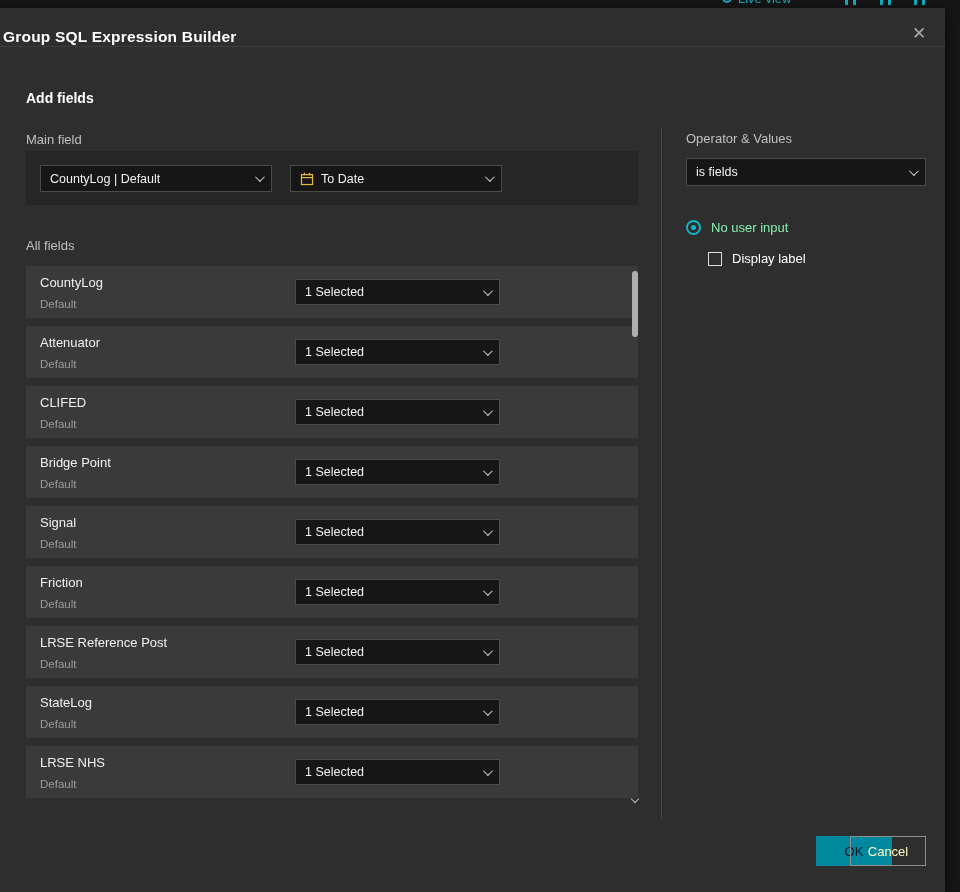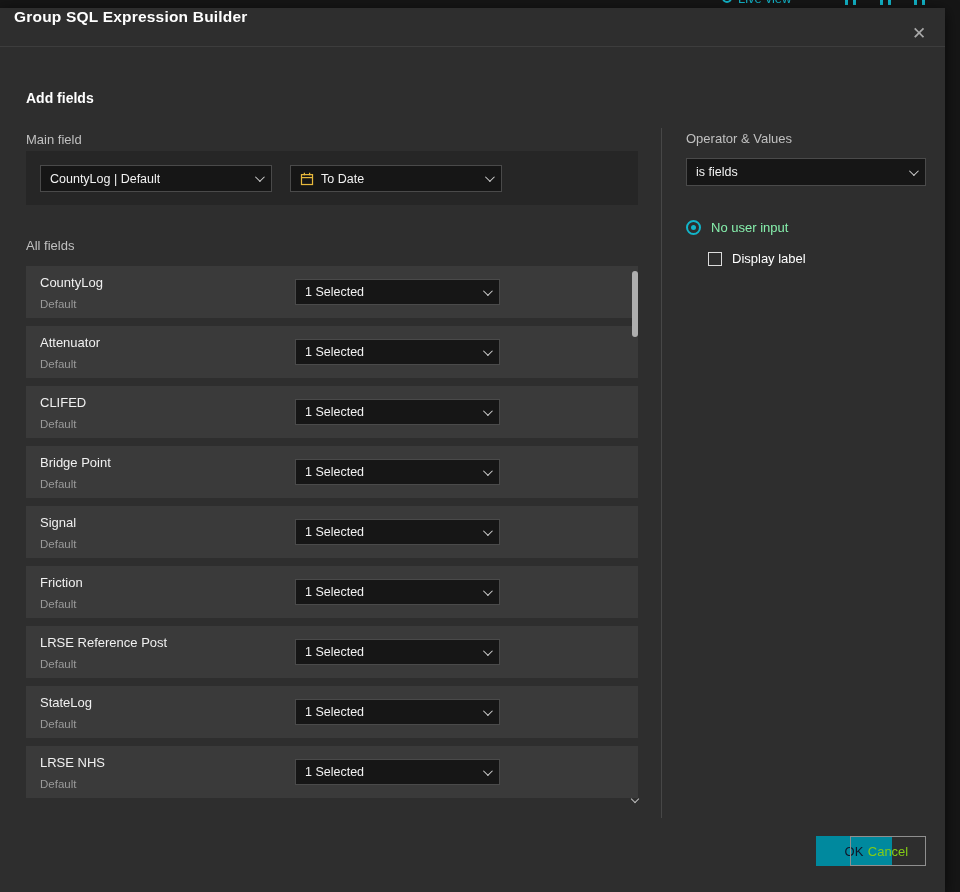--- a/index.html
+++ b/index.html
@@ -26,22 +26,22 @@
   .tb-live{left:722px;}
   .live-dot{width:10px;height:10px;border-radius:50%;border:2px solid var(--accent);}
   .bars{display:flex;gap:5px;align-items:center;}
   .bars i{display:block;width:3px;height:13px;background:var(--accent);}
   .tb-g1{left:845px;} .tb-g2{left:880px;} .tb-g3{left:914px;} .tb-g4{left:946px;}
   .right-strip{position:absolute;top:0;right:0;width:15px;height:892px;background:var(--bg-app);z-index:1;}
 
   
   .dialog{position:absolute;top:8px;left:0;width:945px;height:884px;background:var(--bg-dialog);
           box-shadow:0 3px 14px rgba(0,0,0,.65);z-index:2;}
-  .dlg-header{position:absolute;top:0;left:0;width:100%;height:39px;display:flex;align-items:flex-start;
-              padding:0 14px;border-bottom:1px solid #3d3d3d;}
+  .dlg-header{position:absolute;top:0;left:0;width:100%;height:39px;display:flex;align-items:flex-end;
+              padding:0 3px;border-bottom:1px solid #3d3d3d;}
   .dlg-title{color:#fff;font-size:15.5px;font-weight:bold;letter-spacing:.2px;}
   .dlg-close{position:absolute;right:14px;top:14px;width:24px;height:24px;border:none;background:transparent;
              color:#a8a8a8;font-size:17px;line-height:24px;text-align:center;cursor:pointer;}
 
   .section-title{position:absolute;left:26px;top:82px;color:#fff;font-size:14px;font-weight:bold;}
 
   .field-label{position:absolute;color:var(--text-dim);font-size:13px;}
   .lbl-main{left:26px;top:124px;}
   .lbl-all{left:26px;top:230px;}
   .lbl-op{left:686px;top:123px;}
@@ -83,21 +83,21 @@
   .radio-dot{width:5px;height:5px;border-radius:50%;background:var(--accent);}
   .radio-label{color:#86efac;font-size:13px;}
   .check-row{position:absolute;left:708px;top:243px;display:flex;align-items:center;gap:10px;cursor:pointer;}
   .checkbox{width:14px;height:14px;border:1.5px solid #dcdcdc;background:transparent;flex:none;}
   .check-label{color:#fff;font-size:13px;}
 
   
   .btn{position:absolute;top:828px;width:76px;height:30px;font-size:13px;font-family:"Liberation Sans",sans-serif;
        display:flex;align-items:center;justify-content:center;cursor:pointer;}
   .btn-ok{left:788px;background:var(--ok-button);color:#0f172a;border:none;margin-left:28px;}
-  .btn-cancel{left:850px;background:transparent;color:#84cc16;border:1px solid #8f8f8f;}
+  .btn-cancel{left:850px;background:transparent;color:#fef9c3;border:1px solid #8f8f8f;}
 </style>
 </head>
 <body>
 
 <div class="screen">
 
   <div class="topbar">
     <div class="tb-item tb-live">
       <span class="live-dot"></span>
       <span>Live view</span>

